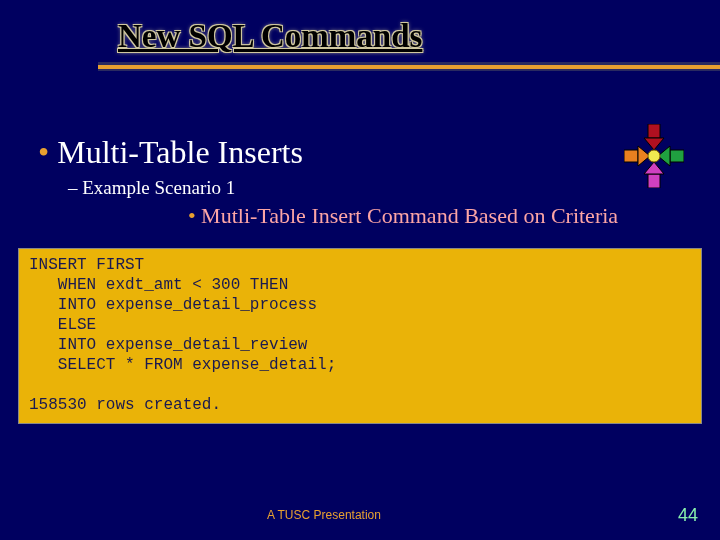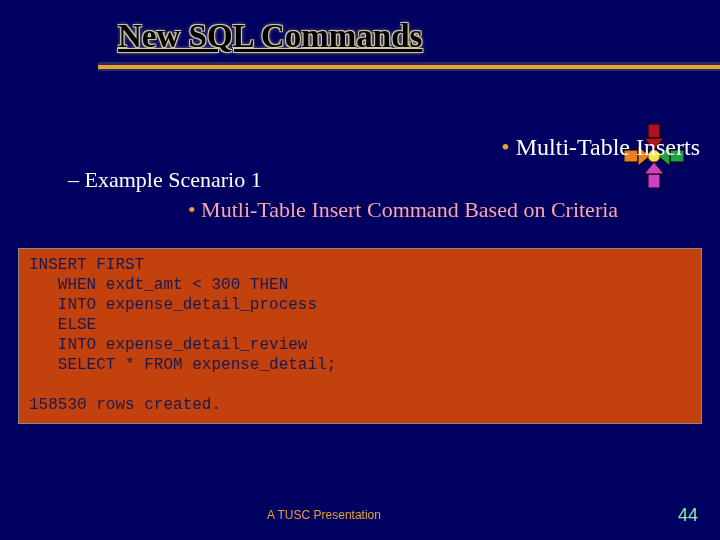--- a/index.html
+++ b/index.html
@@ -88,34 +88,33 @@
     height: 64px;
   }
 
   .content {
     position: absolute;
     left: 38px;
     top: 134px;
     right: 20px;
   }
   .b1 {
-    font-size: 24px;
+    font-size: 32px;
     color: #fff;
     margin-left: 28px;
     text-indent: -28px;
     padding-left: 0;
     margin-bottom: 6px;
-    text-align: right;
   }
   .b1::before {
     content: "•  ";
     color: #e8a030;
   }
   .b2 {
-    font-size: 22px;
+    font-size: 19px;
     color: #fff;
     margin-left: 54px;
     text-indent: -24px;
     margin-bottom: 4px;
   }
   .b2::before {
     content: "–  ";
     color: #fff;
   }
   .b3 {
@@ -127,21 +126,21 @@
   }
   .b3::before {
     content: "•  ";
     color: #e8a030;
   }
   .code-box {
     position: absolute;
     left: 18px;
     right: 18px;
     top: 248px;
-    background: #c2410c;
+    background: #eab308;
     color: #1a1a50;
     border: 1px solid #888;
     font-family: "Courier New", Courier, monospace;
     font-size: 16px;
     line-height: 1.25;
     padding: 6px 10px 8px 10px;
     white-space: pre;
   }
   .footer-text {
     position: absolute;

